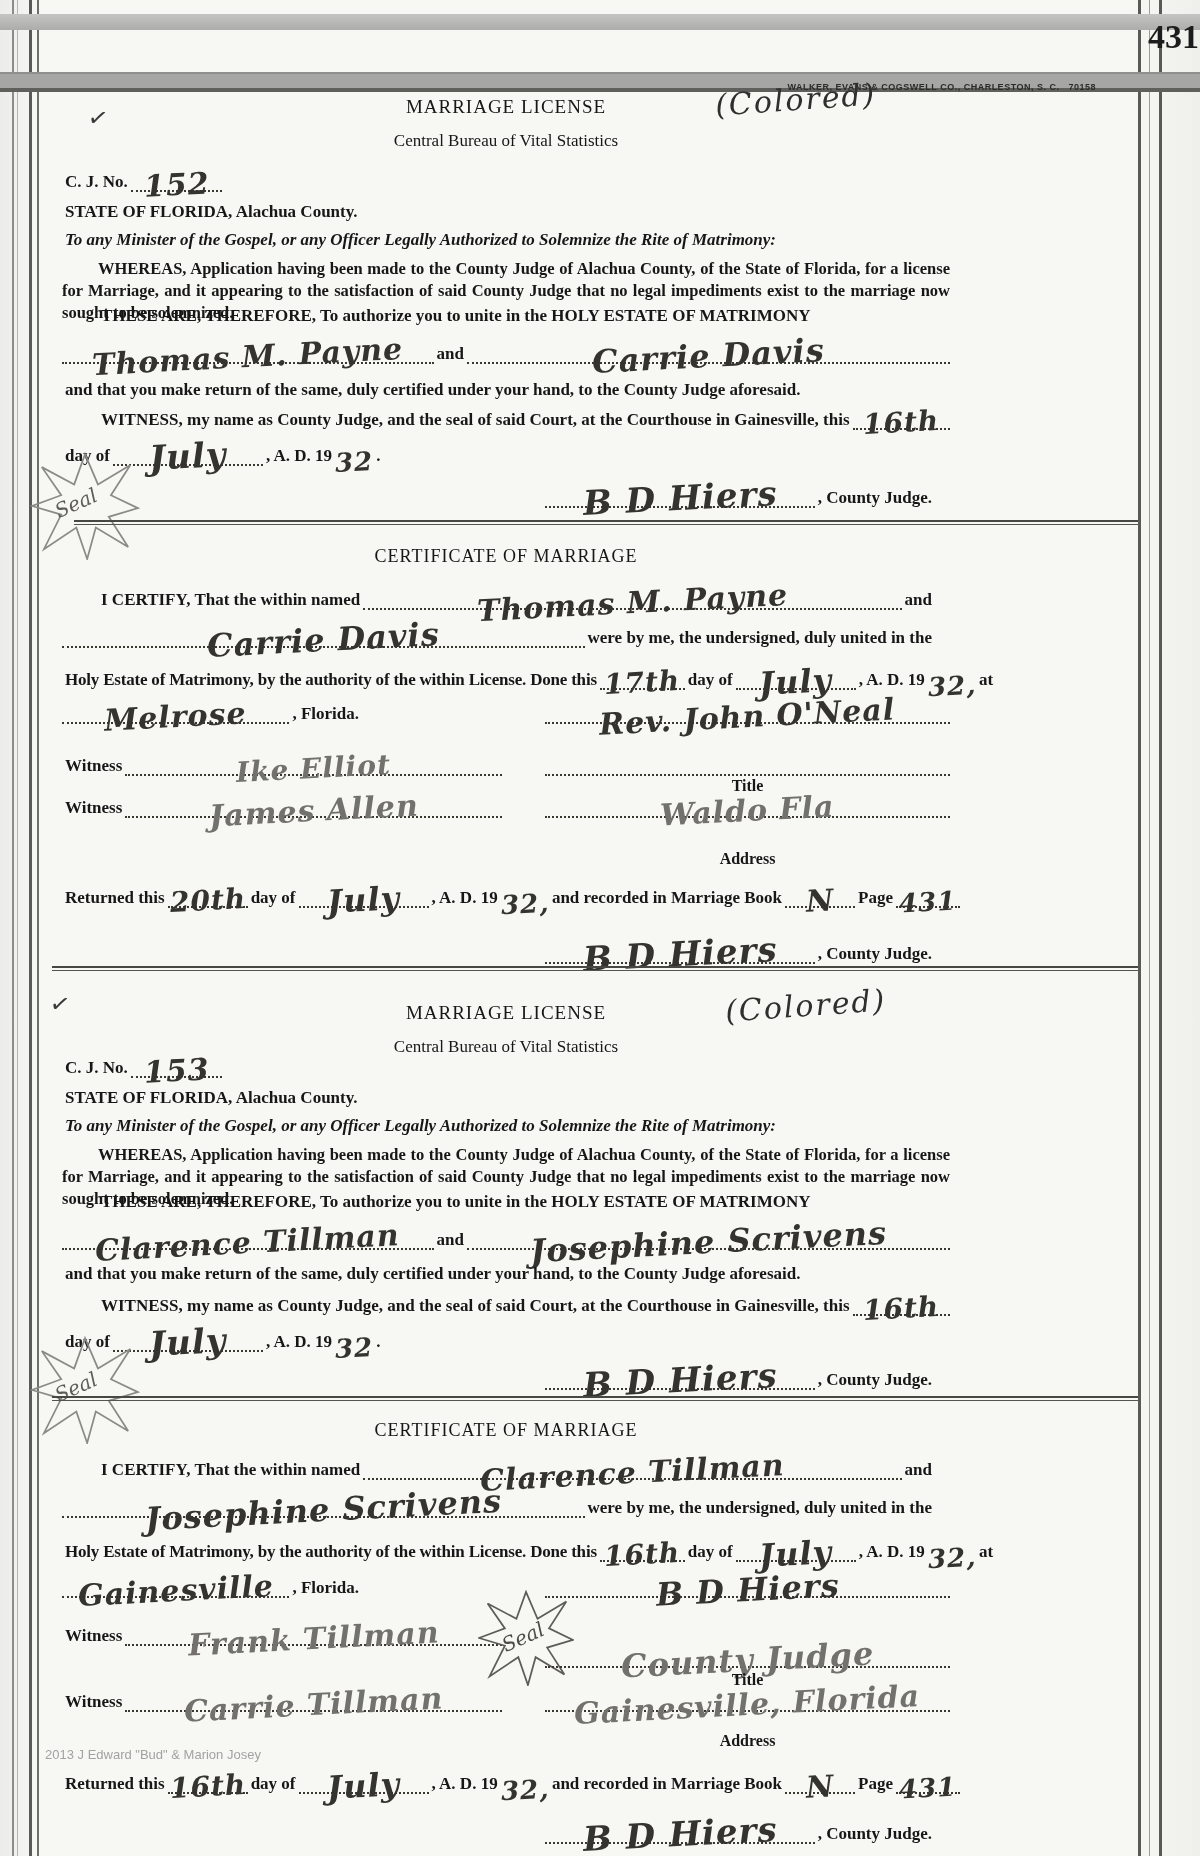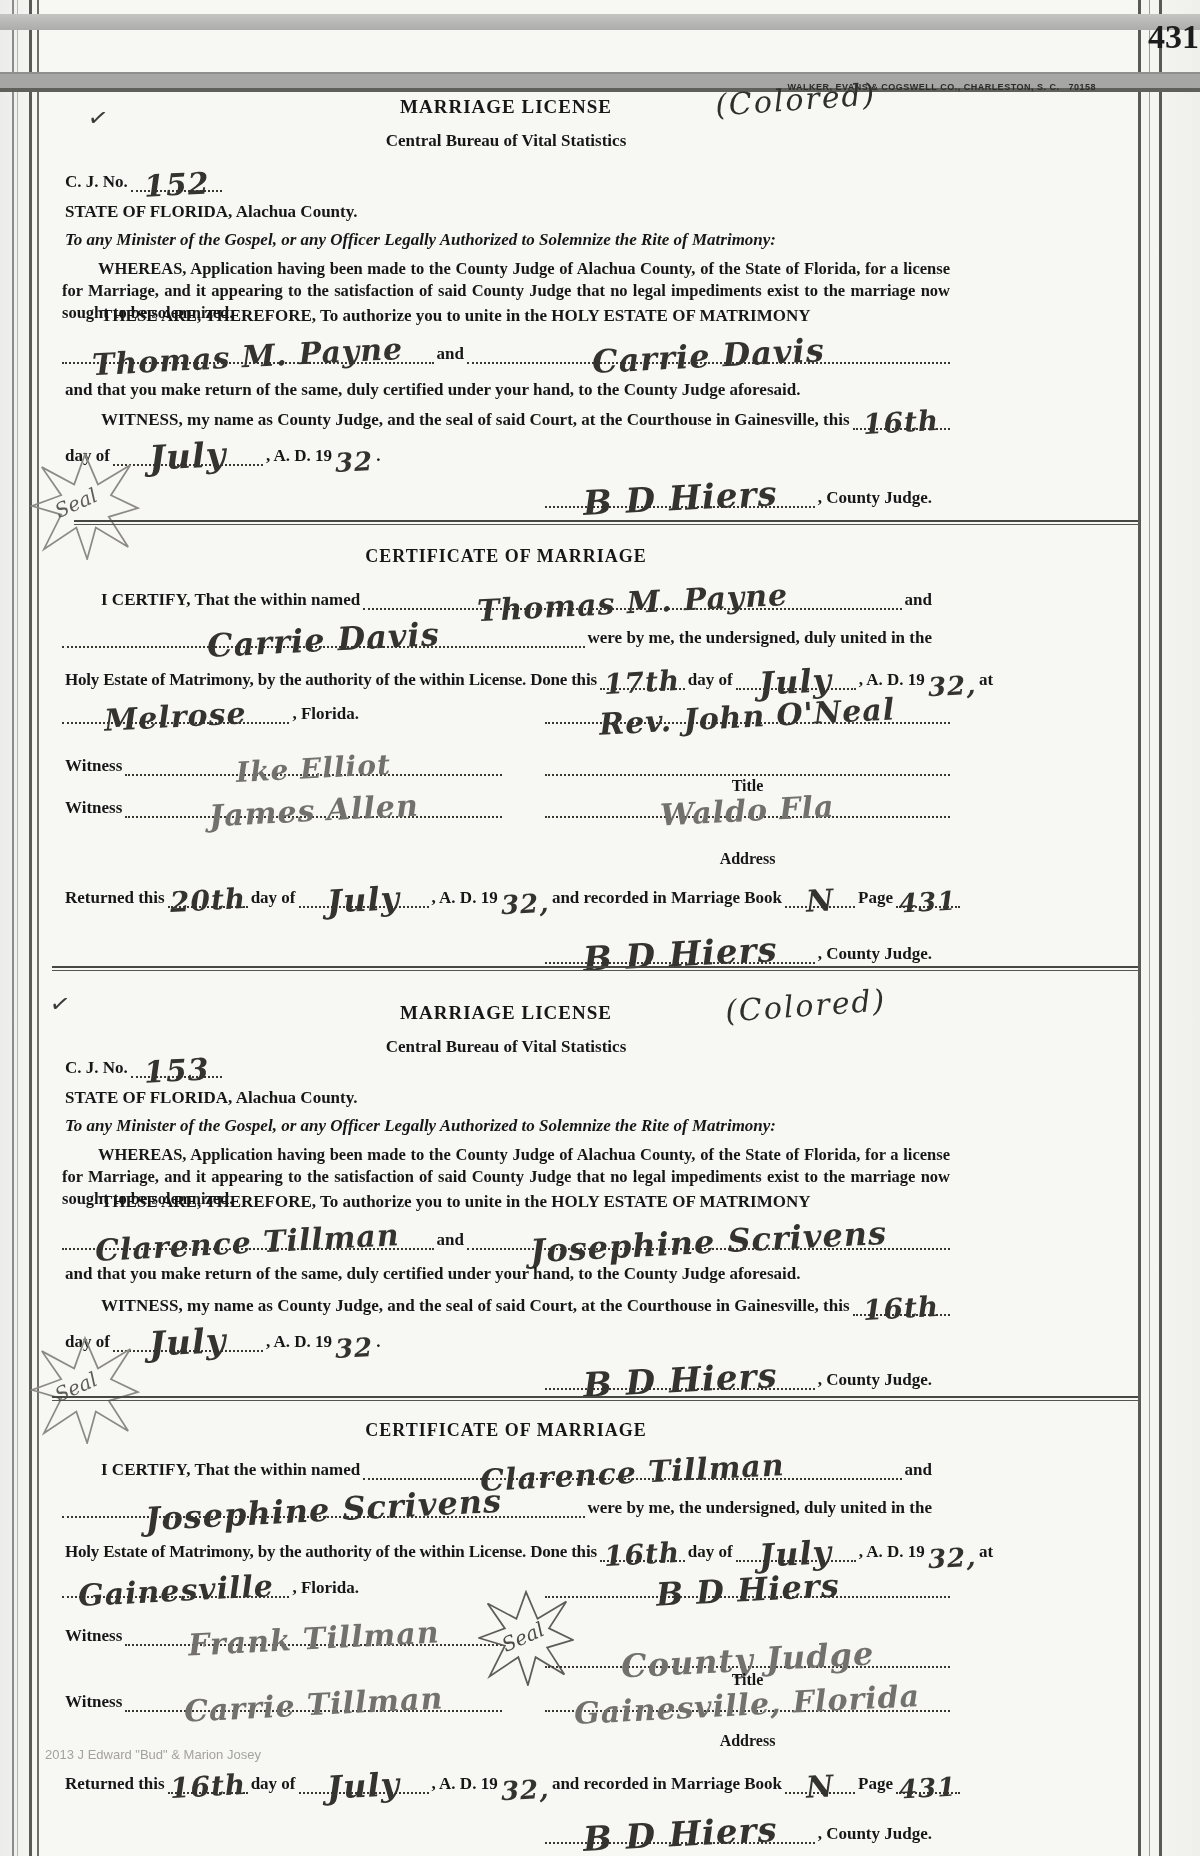--- a/index.html
+++ b/index.html
@@ -12,21 +12,21 @@
   
   .row{position:absolute;display:flex;align-items:flex-end;white-space:nowrap;
        font-weight:bold;font-size:17px;}
   .pt{line-height:20px;padding:0 3px;}
   .dots{flex:1 1 auto;display:flex;justify-content:center;align-items:flex-end;
         border-bottom:2px dotted #3a372f;position:relative;min-width:24px;}
   .hw{font-family:"DejaVu Serif",serif;font-style:italic;line-height:.7;white-space:nowrap;
       transform:rotate(-3deg);color:#34332f;position:relative;top:5px;letter-spacing:1px;}.s26{font-size:26px}.s28{font-size:28px}.s30{font-size:30px}
   .s32{font-size:32px}.s34{font-size:34px}
   .pencil{color:#72716e}
-  .title{position:absolute;left:62px;right:250px;text-align:center;font-weight:bold;}
+  .title{position:absolute;left:62px;right:250px;text-align:center;font-weight:normal;}
   .para{position:absolute;left:62px;width:888px;font-weight:bold;font-size:16.5px;
         line-height:22px;text-align:justify;text-indent:36px;}
   .ital{font-style:italic;}
   .lbl{position:absolute;left:545px;right:250px;text-align:center;font-weight:bold;font-size:16px;}
   .check{position:absolute;font-size:24px;color:#3a3a3a;transform:rotate(10deg);font-weight:normal;}
   .colored{position:absolute;font-family:"DejaVu Serif",serif;font-style:italic;font-size:30px;
            color:#2f2f2d;transform:rotate(-4deg);letter-spacing:2px;white-space:nowrap;}
   .seal{position:absolute;}
   .seal svg{position:absolute;left:0;top:0;}
   .seal .seallbl{position:absolute;left:24%;top:36%;transform:rotate(-24deg);

